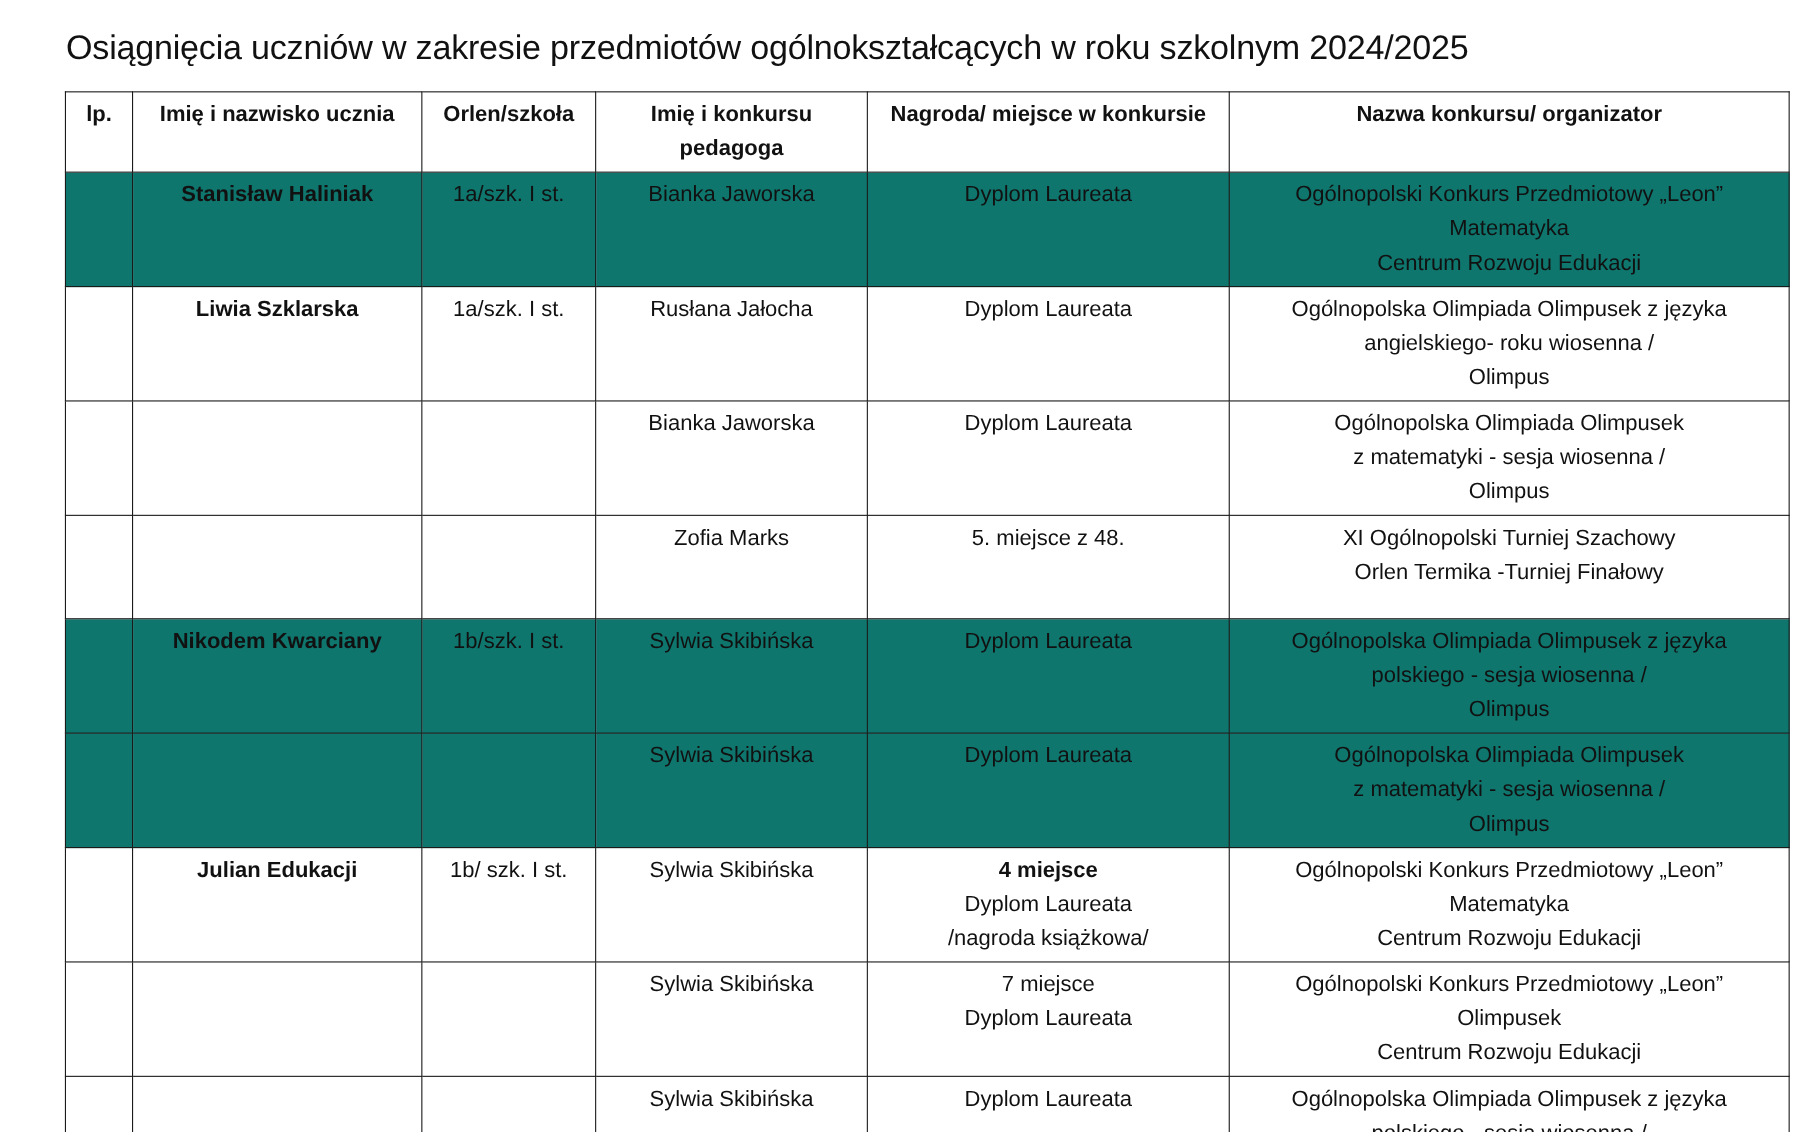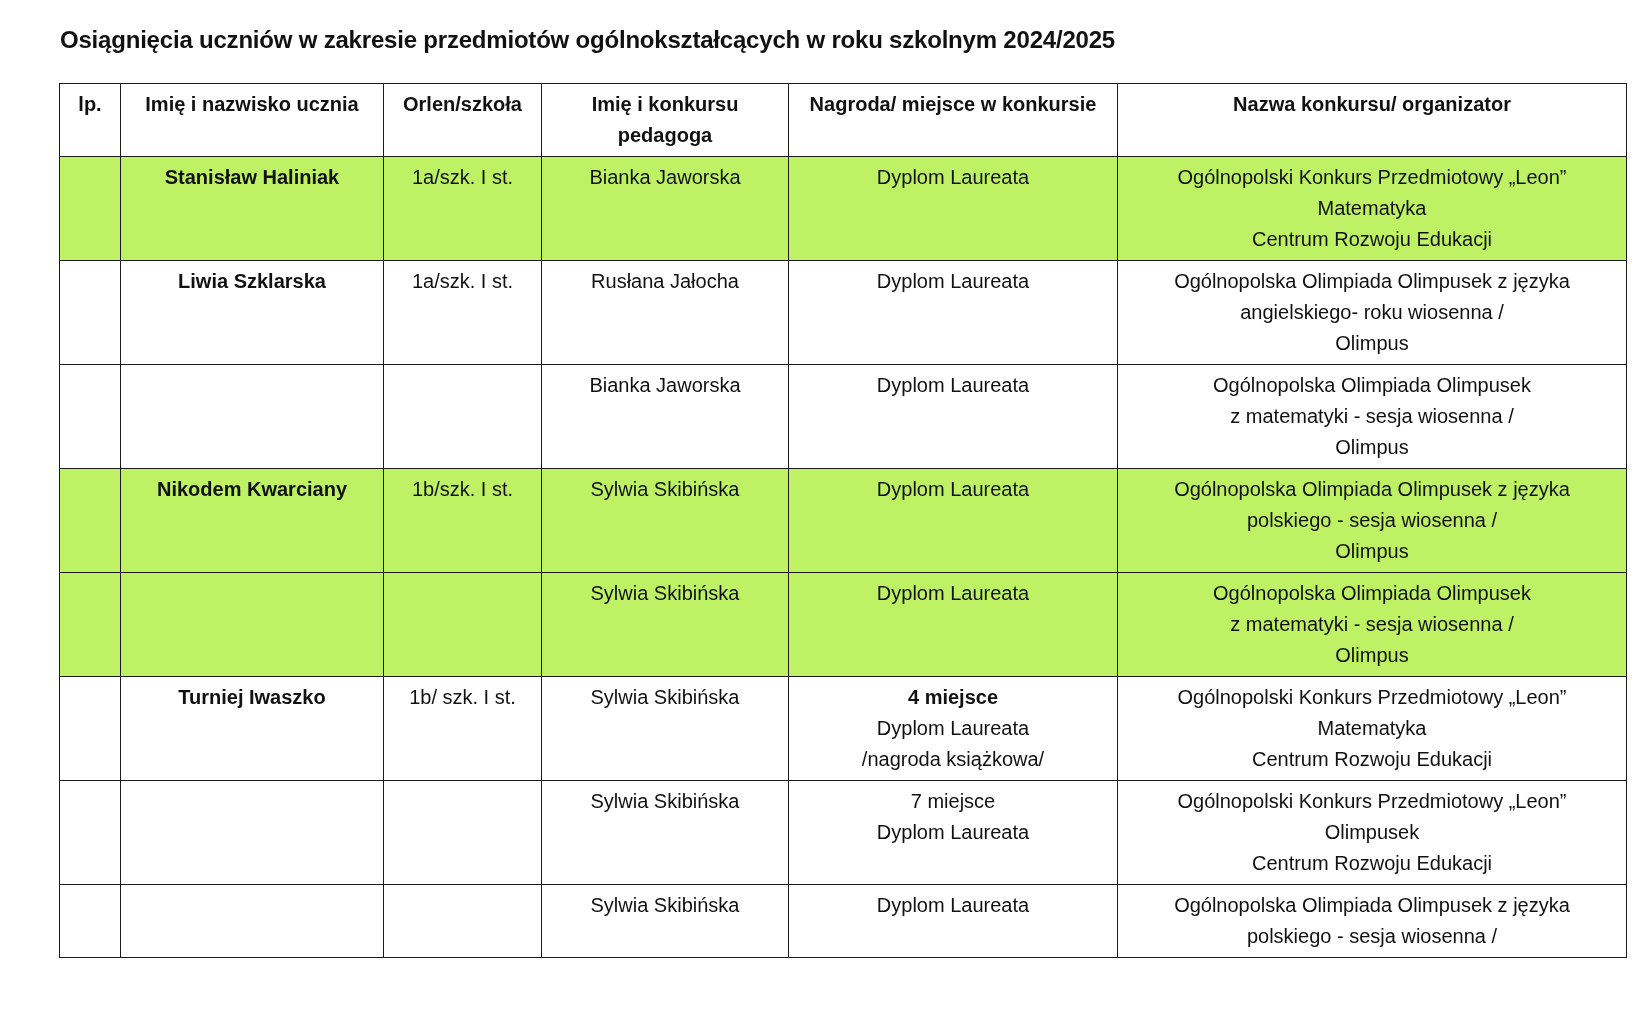--- a/index.html
+++ b/index.html
@@ -1,23 +1,23 @@
 <!DOCTYPE html>
 <html><head>
 <meta charset="utf-8">
 <style>
   html, body { margin: 0; padding: 0; background: #ffffff; }
   body { width: 1644px; height: 1029px; position: relative; overflow: hidden;
          font-family: "Liberation Sans", "DejaVu Sans", sans-serif; color: #111; }
-  .title { position: absolute; left: 60px; top: 26px; font-size: 24px; font-weight: bold; letter-spacing: -0.2px; }
+  .title { position: absolute; left: 60px; top: 26px; font-size: 31px; font-weight: normal; letter-spacing: -0.2px; }
   table { position: absolute; left: 59px; top: 83px; width: 1567px; border-collapse: collapse; table-layout: fixed; font-size: 20px; }
   td, th { border: 1.5px solid #1a1a1a; vertical-align: top; padding: 5px 10px; line-height: 31px; }
   th { text-align: center; font-weight: bold; height: 56px; }
   td { text-align: center; }
-  tr.shade td { background: #bef264; }
+  tr.shade td { background: #0f766e; }
   td.bold { font-weight: bold; }
   .line { display: block; }
   .line.b { font-weight: bold; }
 </style>
 </head>
 <body>
 
 <div class="title">Osiągnięcia uczniów w zakresie przedmiotów ogólnokształcących w roku szkolnym 2024/2025</div>
 
 <table>
@@ -75,20 +75,33 @@
         <td>Bianka Jaworska</td>
         <td>
           <span class="line">Dyplom Laureata</span>
         </td>
         <td>
           <span class="line">Ogólnopolska Olimpiada Olimpusek</span>
           <span class="line">z matematyki - sesja wiosenna /</span>
           <span class="line">Olimpus</span>
         </td>
       </tr>
+      <tr style="height: 94px;">
+        <td></td>
+        <td class="bold"></td>
+        <td></td>
+        <td>Zofia Marks</td>
+        <td>
+          <span class="line">5. miejsce z 48.</span>
+        </td>
+        <td>
+          <span class="line">XI Ogólnopolski Turniej Szachowy</span>
+          <span class="line">Orlen Termika -Turniej Finałowy</span>
+        </td>
+      </tr>
       <tr class="shade" style="height: 98px;">
         <td></td>
         <td class="bold">Nikodem Kwarciany</td>
         <td>1b/szk. I st.</td>
         <td>Sylwia Skibińska</td>
         <td>
           <span class="line">Dyplom Laureata</span>
         </td>
         <td>
           <span class="line">Ogólnopolska Olimpiada Olimpusek z języka</span>
@@ -105,21 +118,21 @@
           <span class="line">Dyplom Laureata</span>
         </td>
         <td>
           <span class="line">Ogólnopolska Olimpiada Olimpusek</span>
           <span class="line">z matematyki - sesja wiosenna /</span>
           <span class="line">Olimpus</span>
         </td>
       </tr>
       <tr style="height: 99px;">
         <td></td>
-        <td class="bold">Turniej Iwaszko</td>
+        <td class="bold">Julian Edukacji</td>
         <td>1b/ szk. I st.</td>
         <td>Sylwia Skibińska</td>
         <td>
           <span class="line b">4 miejsce</span>
           <span class="line">Dyplom Laureata</span>
           <span class="line">/nagroda książkowa/</span>
         </td>
         <td>
           <span class="line">Ogólnopolski Konkurs Przedmiotowy „Leon”</span>
           <span class="line">Matematyka</span>

